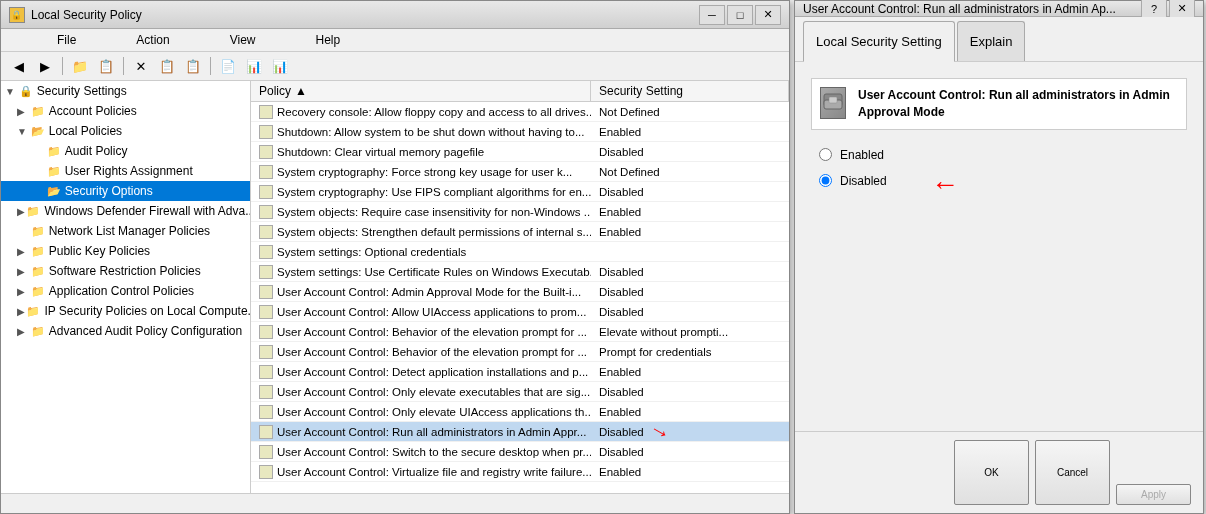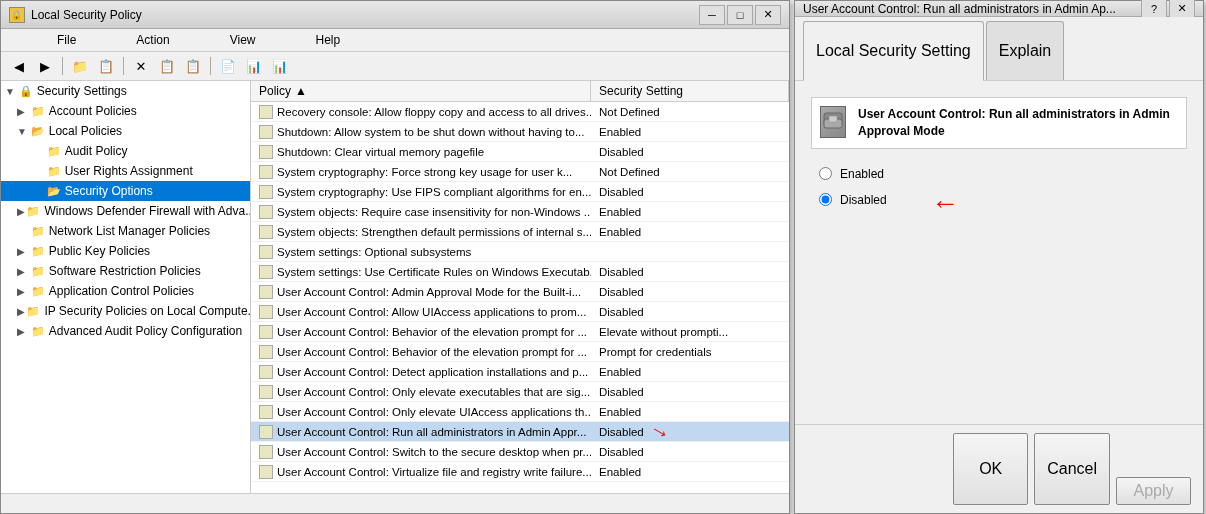--- a/index.html
+++ b/index.html
@@ -200,26 +200,26 @@
     }
 
     .dialog-tabs {
       display: flex;
       background: #f0f0f0;
       border-bottom: 1px solid #ccc;
       padding: 4px 8px 0;
       gap: 2px;
     }
     .dialog-tab {
-      padding: 20px 12px;
+      padding: 12px 12px;
       background: #e0e0e0;
       border: 1px solid #aaa;
       border-bottom: none;
       cursor: pointer;
-      font-size: 16px;
+      font-size: 13px;
       border-radius: 3px 3px 0 0;
     }
     .dialog-tab.active {
       background: #f0f0f0;
       border-bottom: 1px solid #f0f0f0;
       margin-bottom: -1px;
       z-index: 1;
     }
 
     .dialog-content {
@@ -261,21 +261,21 @@
       justify-content: flex-end;
       gap: 6px;
       background: #f0f0f0;
     }
     .dialog-btn {
       min-width: 75px;
       padding: 4px 12px;
       border: 1px solid #888;
       background: linear-gradient(to bottom, #f5f5f5, #e0e0e0);
       cursor: pointer;
-      font-size: 16px;
+      font-size: 10px;
       border-radius: 2px;
     }
     .dialog-btn.disabled { color: #aaa; cursor: default; margin-top: 44px; }
   </style>
 </head>
 <body>
 
 <div class="window-left">
 
   <div class="title-bar">
@@ -457,21 +457,21 @@
         <div class="list-row">
           <div class="list-cell col-policy list-cell-icon">
               <span class="policy-icon"></span>
               <span>System objects: Strengthen default permissions of internal s...</span>
             </div>
           <div class="list-cell col-setting">Enabled</div>
         </div>
         <div class="list-row">
           <div class="list-cell col-policy list-cell-icon">
               <span class="policy-icon"></span>
-              <span>System settings: Optional subsystems</span>
+              <span>System settings: Optional credentials</span>
             </div>
           <div class="list-cell col-setting"></div>
         </div>
         <div class="list-row">
           <div class="list-cell col-policy list-cell-icon">
               <span class="policy-icon"></span>
               <span>System settings: Use Certificate Rules on Windows Executab...</span>
             </div>
           <div class="list-cell col-setting">Disabled</div>
         </div>

